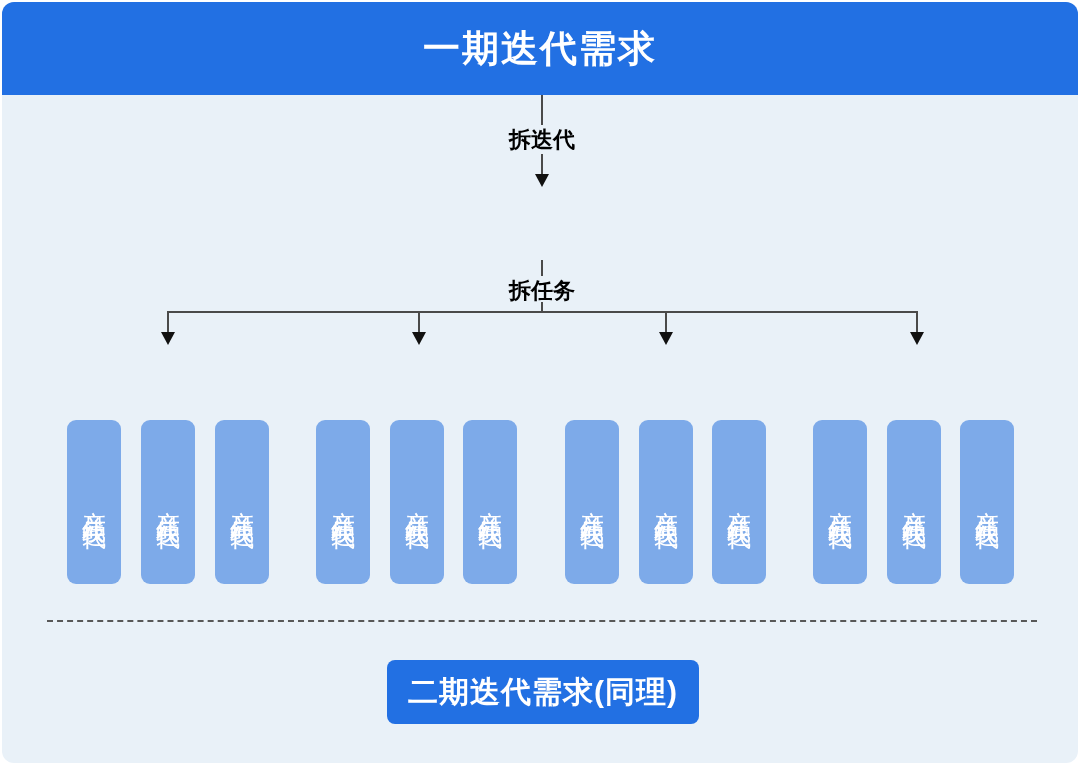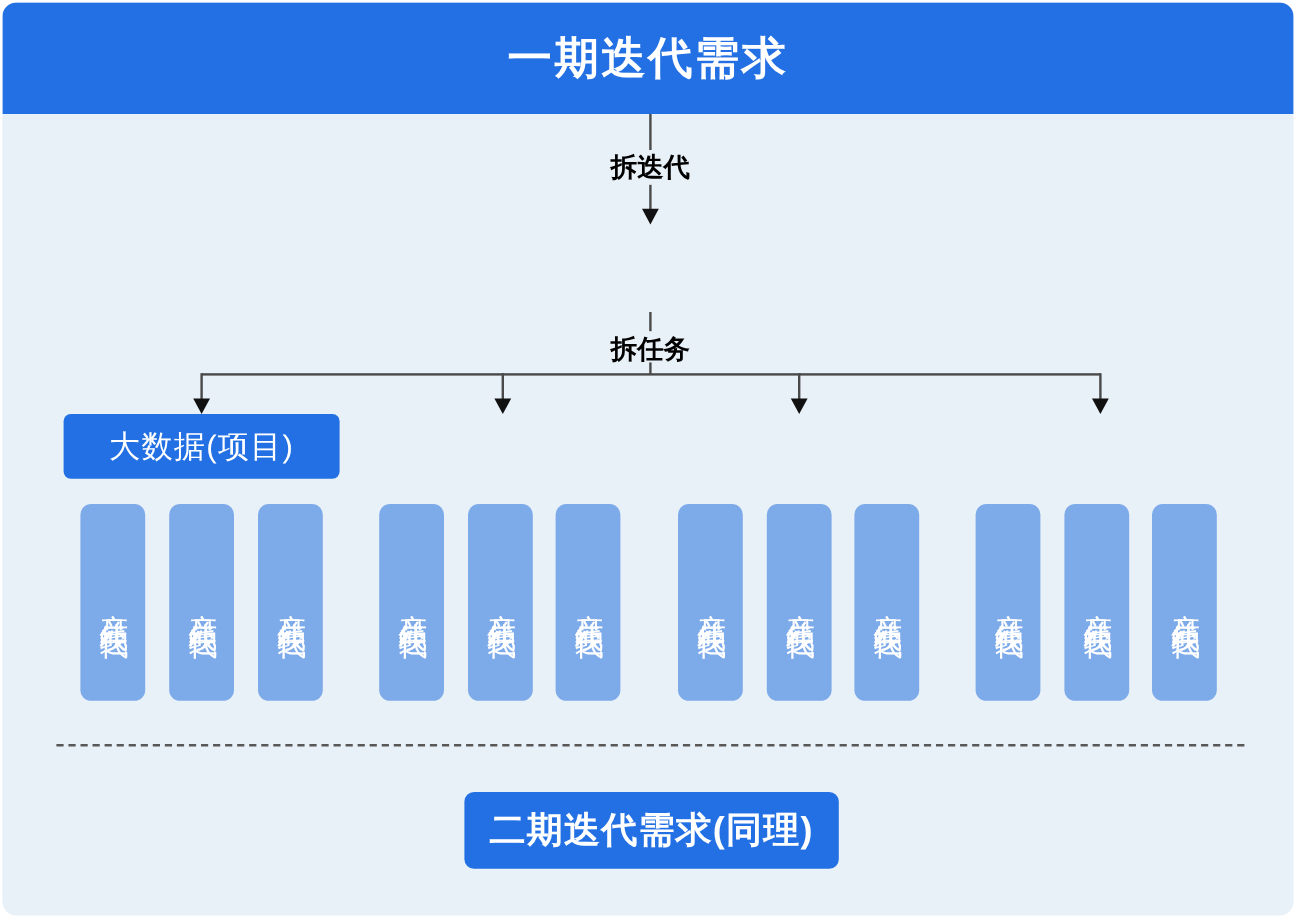--- a/index.html
+++ b/index.html
@@ -132,23 +132,20 @@
 
     <div class="vline" style="left:165px; top:309px; height:22px;"></div>
     <div class="arrowhead" style="left:159px; top:330px;"></div>
     <div class="vline" style="left:416px; top:309px; height:22px;"></div>
     <div class="arrowhead" style="left:410px; top:330px;"></div>
     <div class="vline" style="left:663px; top:309px; height:22px;"></div>
     <div class="arrowhead" style="left:657px; top:330px;"></div>
     <div class="vline" style="left:914px; top:309px; height:22px;"></div>
     <div class="arrowhead" style="left:908px; top:330px;"></div>
 
-    <div class="node project-box" style="left:51px;">
-      <span>大数据(项目)</span>
-    </div>
 
     <div class="card" style="left:65px;">
         <span>产品线迭代</span>
       </div>
     <div class="card" style="left:139px;">
         <span>产品线迭代</span>
       </div>
     <div class="card" style="left:213px;">
         <span>产品线迭代</span>
       </div>

